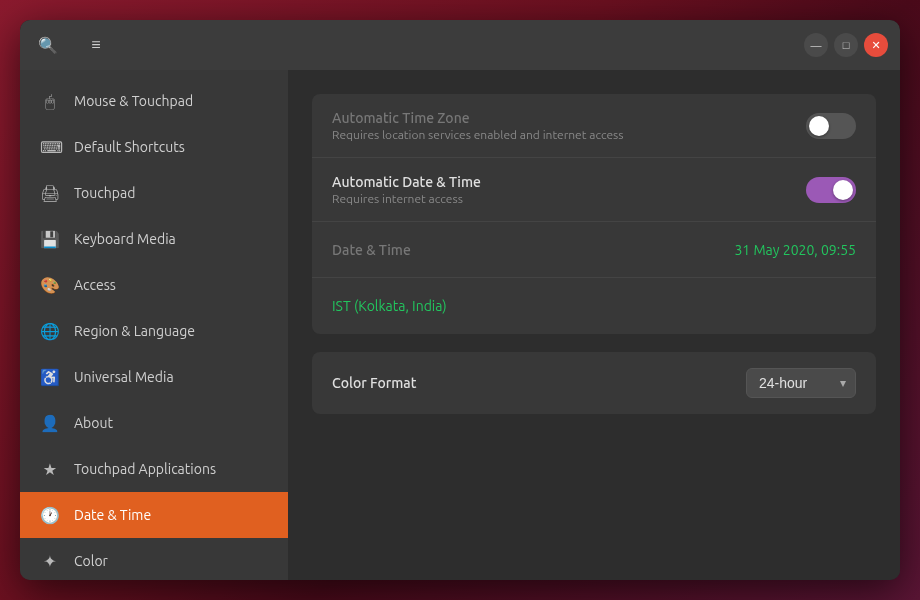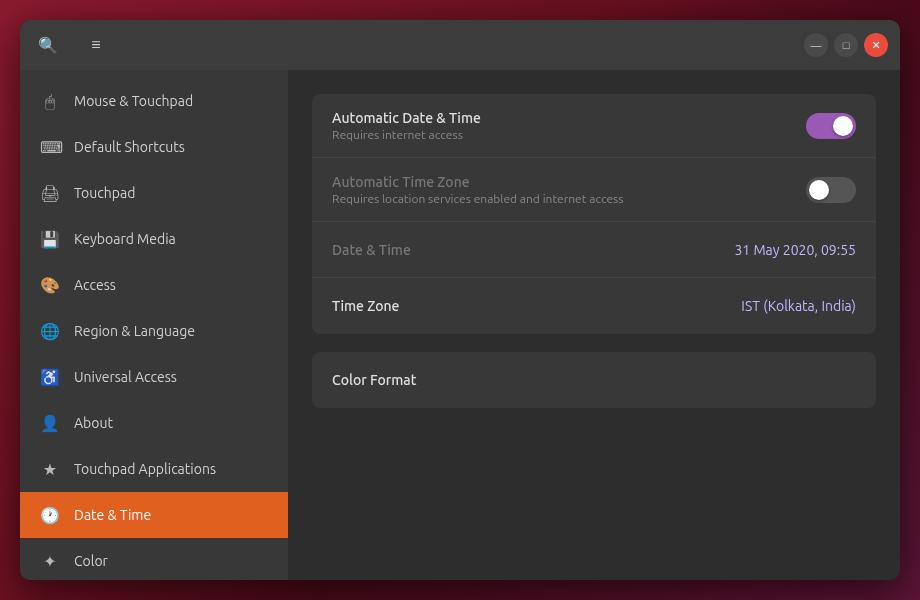--- a/index.html
+++ b/index.html
@@ -153,21 +153,21 @@
       color: #e0e0e0;
       font-weight: 500;
     }
     .settings-row-label .label-subtitle {
       font-size: 12px;
       color: #888;
       margin-top: 2px;
     }
     .settings-row-label.dimmed .label-title { color: #777; }
     .settings-row-value {
-      color: #c4b5fd;
+      color: #22c55e;
       font-size: 14px;
       text-align: right;
     }
     
     .toggle-switch {
       position: relative;
       width: 50px;
       height: 26px;
       cursor: pointer;
     }
@@ -270,21 +270,21 @@
         <div class="sidebar-item">
           <span class="item-icon">🎨</span>
           <span>Access</span>
         </div>
         <div class="sidebar-item">
           <span class="item-icon">🌐</span>
           <span>Region &amp; Language</span>
         </div>
         <div class="sidebar-item">
           <span class="item-icon">♿</span>
-          <span>Universal Access</span>
+          <span>Universal Media</span>
         </div>
         <div class="sidebar-item">
           <span class="item-icon">👤</span>
           <span>About</span>
         </div>
         <div class="sidebar-item">
           <span class="item-icon">★</span>
           <span>Touchpad Applications</span>
         </div>
         <div class="sidebar-item active">
@@ -292,57 +292,55 @@
           <span>Date &amp; Time</span>
         </div>
         <div class="sidebar-item">
           <span class="item-icon">✦</span>
           <span>Color</span>
         </div>
       </nav>
 
     <div class="main-content">
     <div class="settings-group">
+          <div class="settings-row">
+            <div class="settings-row-label dimmed">
+              <div class="label-title">Automatic Time Zone</div>
+              <div class="label-subtitle">Requires location services enabled and internet access</div>
+            </div>
+            <div class="toggle-switch">
+              <div class="toggle-track off">
+                <div class="toggle-thumb"></div>
+              </div>
+            </div>
+          </div>
           <div class="settings-row">
             <div class="settings-row-label">
               <div class="label-title">Automatic Date &amp; Time</div>
               <div class="label-subtitle">Requires internet access</div>
             </div>
             <div class="toggle-switch">
               <div class="toggle-track on">
                 <div class="toggle-thumb"></div>
               </div>
             </div>
           </div>
           <div class="settings-row">
             <div class="settings-row-label dimmed">
-              <div class="label-title">Automatic Time Zone</div>
-              <div class="label-subtitle">Requires location services enabled and internet access</div>
-            </div>
-            <div class="toggle-switch">
-              <div class="toggle-track off">
-                <div class="toggle-thumb"></div>
-              </div>
-            </div>
-          </div>
-          <div class="settings-row">
-            <div class="settings-row-label dimmed">
               <div class="label-title">Date &amp; Time</div>
             </div>
             <div class="settings-row-value">31 May 2020, 09:55</div>
           </div>
           <div class="settings-row">
-            <div class="settings-row-label">
-              <div class="label-title">Time Zone</div>
-            </div>
             <div class="settings-row-value">IST (Kolkata, India)</div>
           </div>
         </div>
         <div class="settings-group">
           <div class="settings-row">
             <div class="settings-row-label">
               <div class="label-title">Color Format</div>
             </div>
+            <div class="dropdown-wrapper"><select class="dropdown-select"><option value="AM/PM">AM/PM</option><option value="24-hour" selected="">24-hour</option></select><span class="dropdown-arrow">▾</span></div>
           </div>
         </div>
       </div>
   </div>
 </div>
 
 </body></html>

